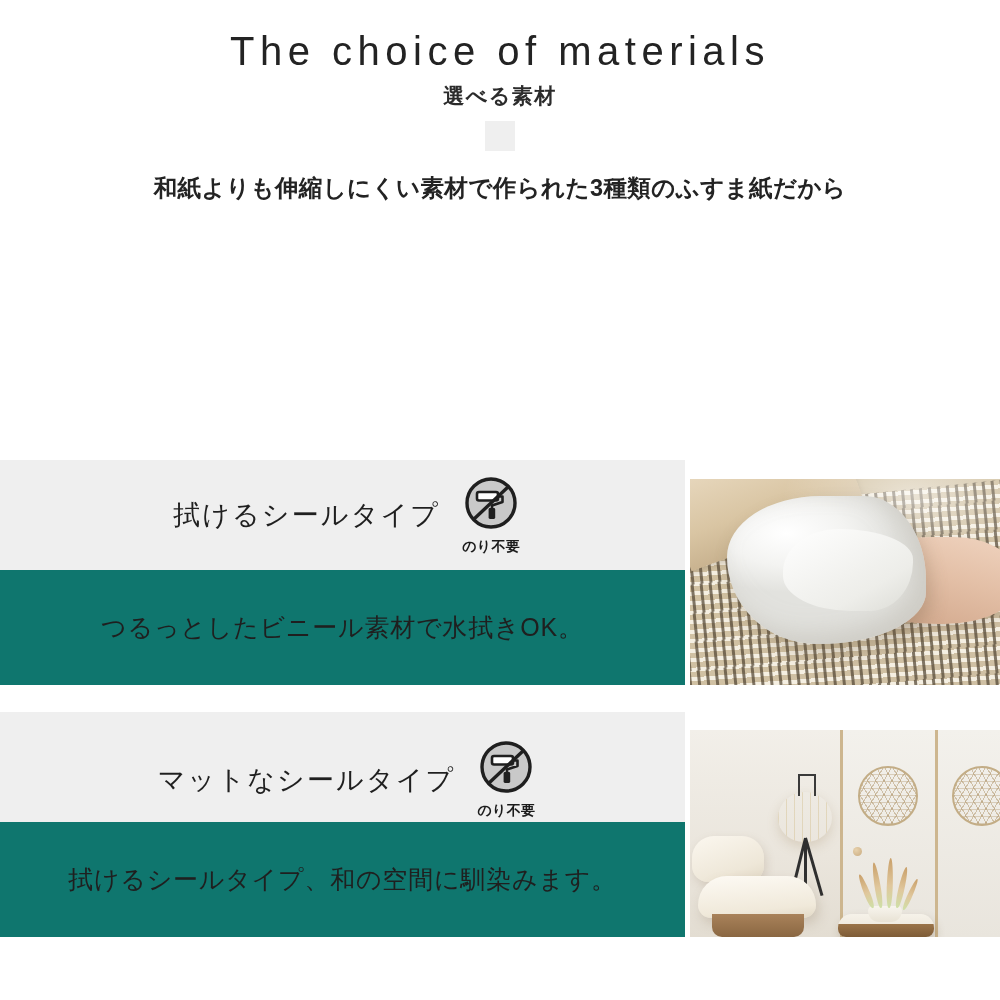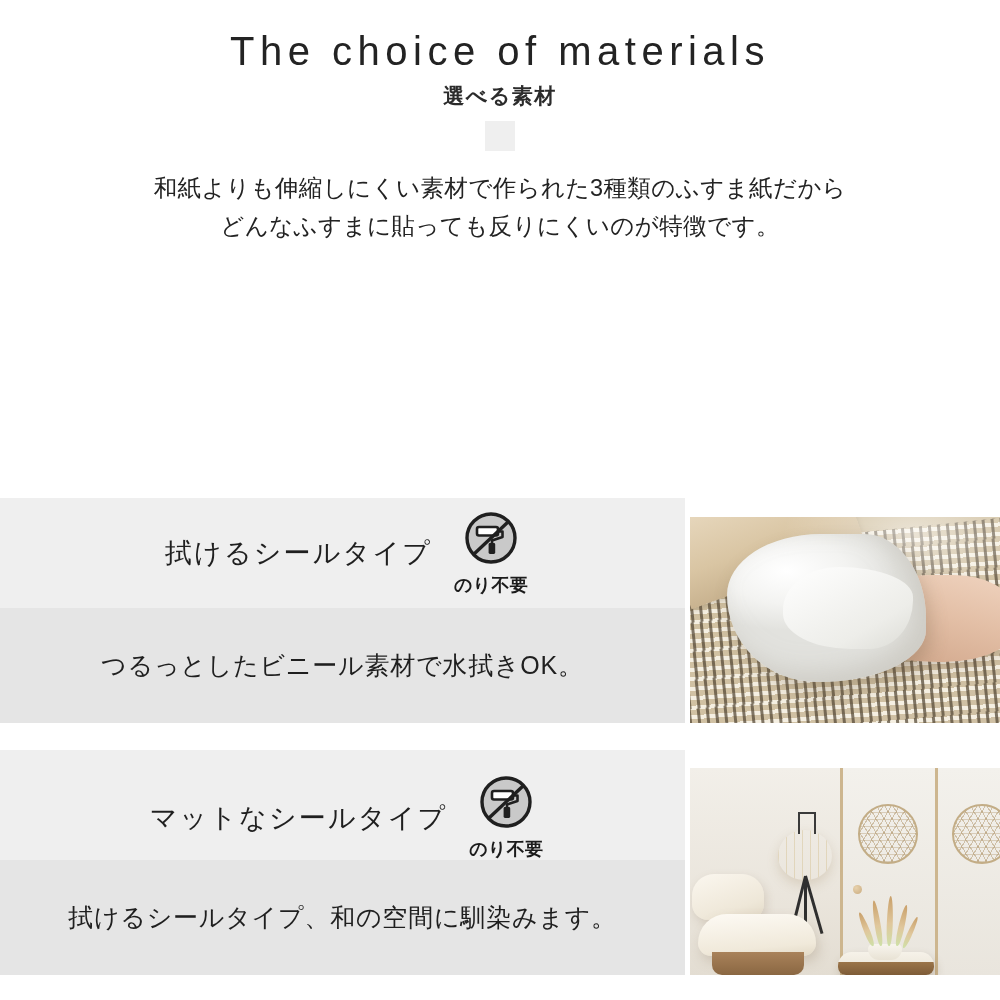--- a/index.html
+++ b/index.html
@@ -45,21 +45,21 @@
     background: #efefef;
     margin: 12px auto 0 auto;
   }
   .header-lede {
     margin: 18px 0 0 0;
     font-size: 23.5px;
     line-height: 1.62;
     letter-spacing: 0.4px;
     color: #232323;
   }
-  .header-lede span { display: block; }
+  .header-lede span { display: block; font-weight: bold; }
 
   
   .section {
     position: absolute;
     left: 0;
     width: 1000px;
   }
   .band {
     position: absolute;
     left: 0;
@@ -88,36 +88,36 @@
     align-items: flex-start;
     gap: 18px;
   }
   .badge {
     display: flex;
     flex-direction: column;
     align-items: center;
     gap: 3px;
   }
   .badge-label {
-    font-size: 18px;
+    font-size: 14px;
     font-weight: bold;
     letter-spacing: 0.3px;
     color: #1b1b1b;
     white-space: nowrap;
   }
   .badge-glyph { display: block; }
 
   .desc {
     position: absolute;
     left: 0;
     width: 685px;
     display: flex;
     align-items: center;
     justify-content: center;
-    background: #e5e5e5;
+    background: #0f766e;
   }
   .desc-text {
     font-size: 25px;
     letter-spacing: 0.8px;
     color: #1f1f1f;
     white-space: nowrap;
   }
 
   
   .photo {
@@ -274,21 +274,20 @@
 </style>
 </head>
 <body>
 
 <div class="header">
   <h1 class="header-title">The choice of materials</h1>
   <p class="header-subtitle">選べる素材</p>
   <div class="header-divider"></div>
   <p class="header-lede">
     <span>和紙よりも伸縮しにくい素材で作られた3種類のふすま紙だから</span>
-    <span>どんなふすまに貼っても反りにくいのが特徴です。</span>
   </p>
 </div>
 
 <div class="section">
 
   <div class="band" style="top:253px;height:110px;text-align:right;">
     <div class="band-inner">
       <div class="band-title">拭けるシールタイプ</div>
       <div class="badges">
         <div class="badge">

